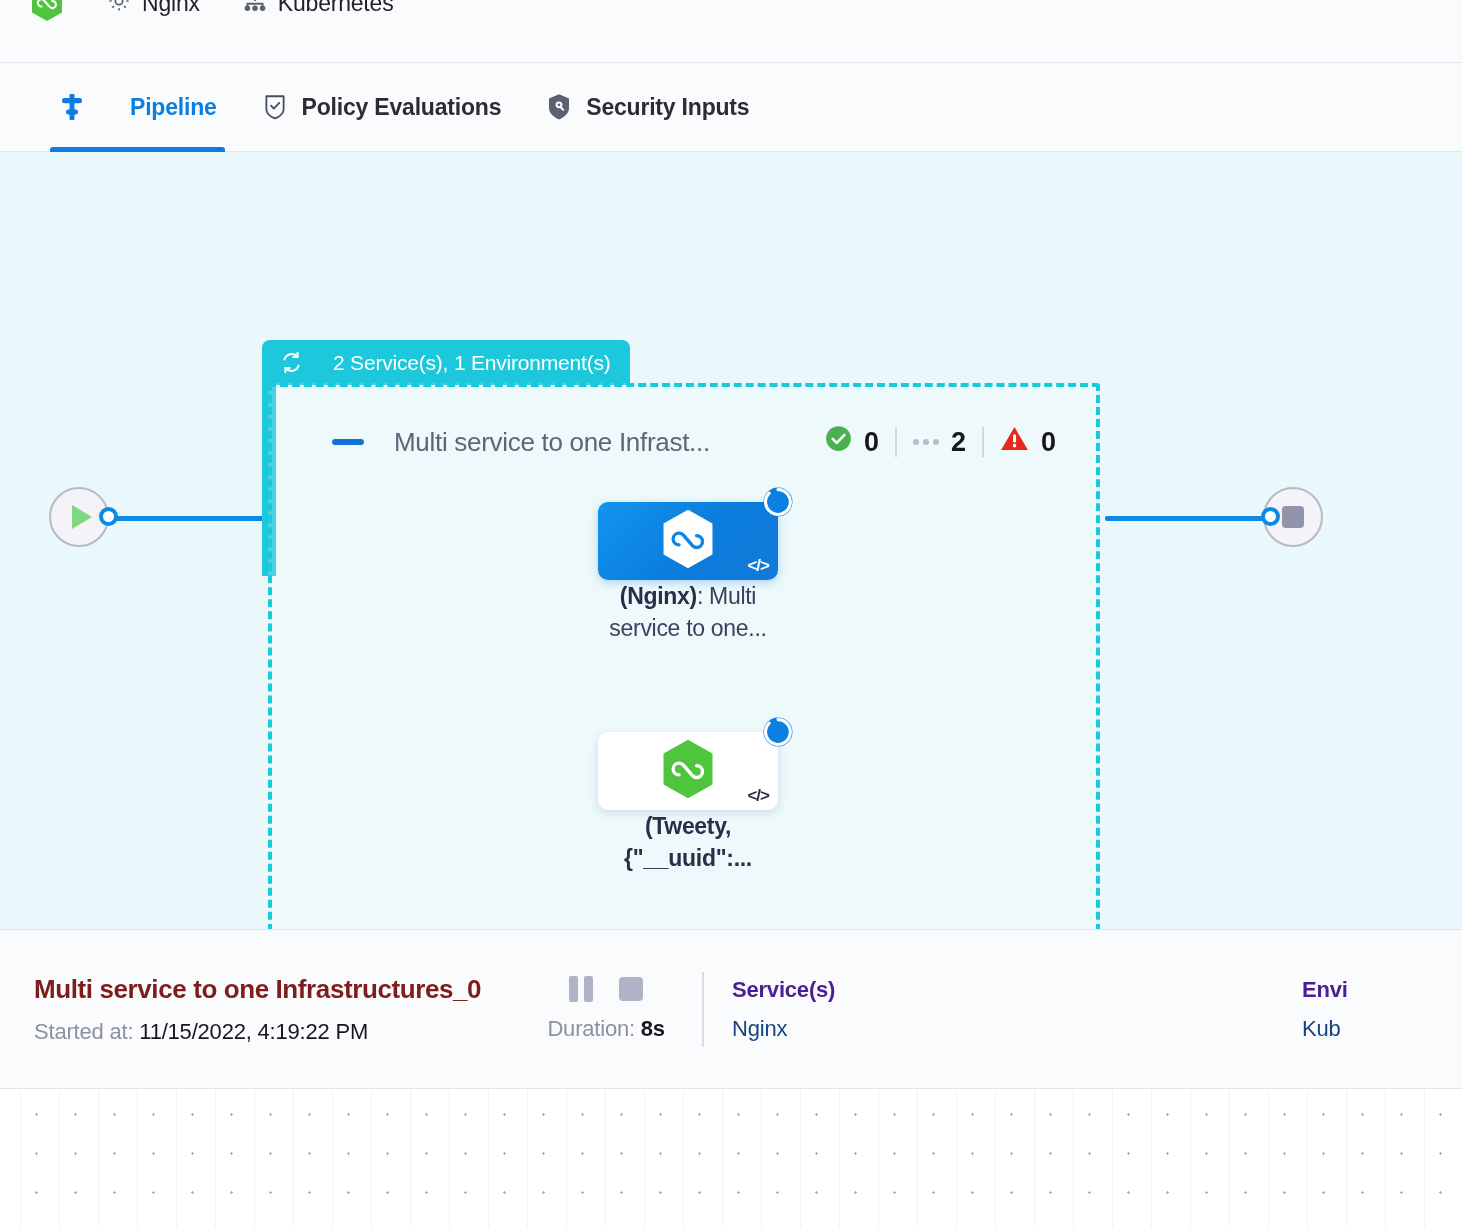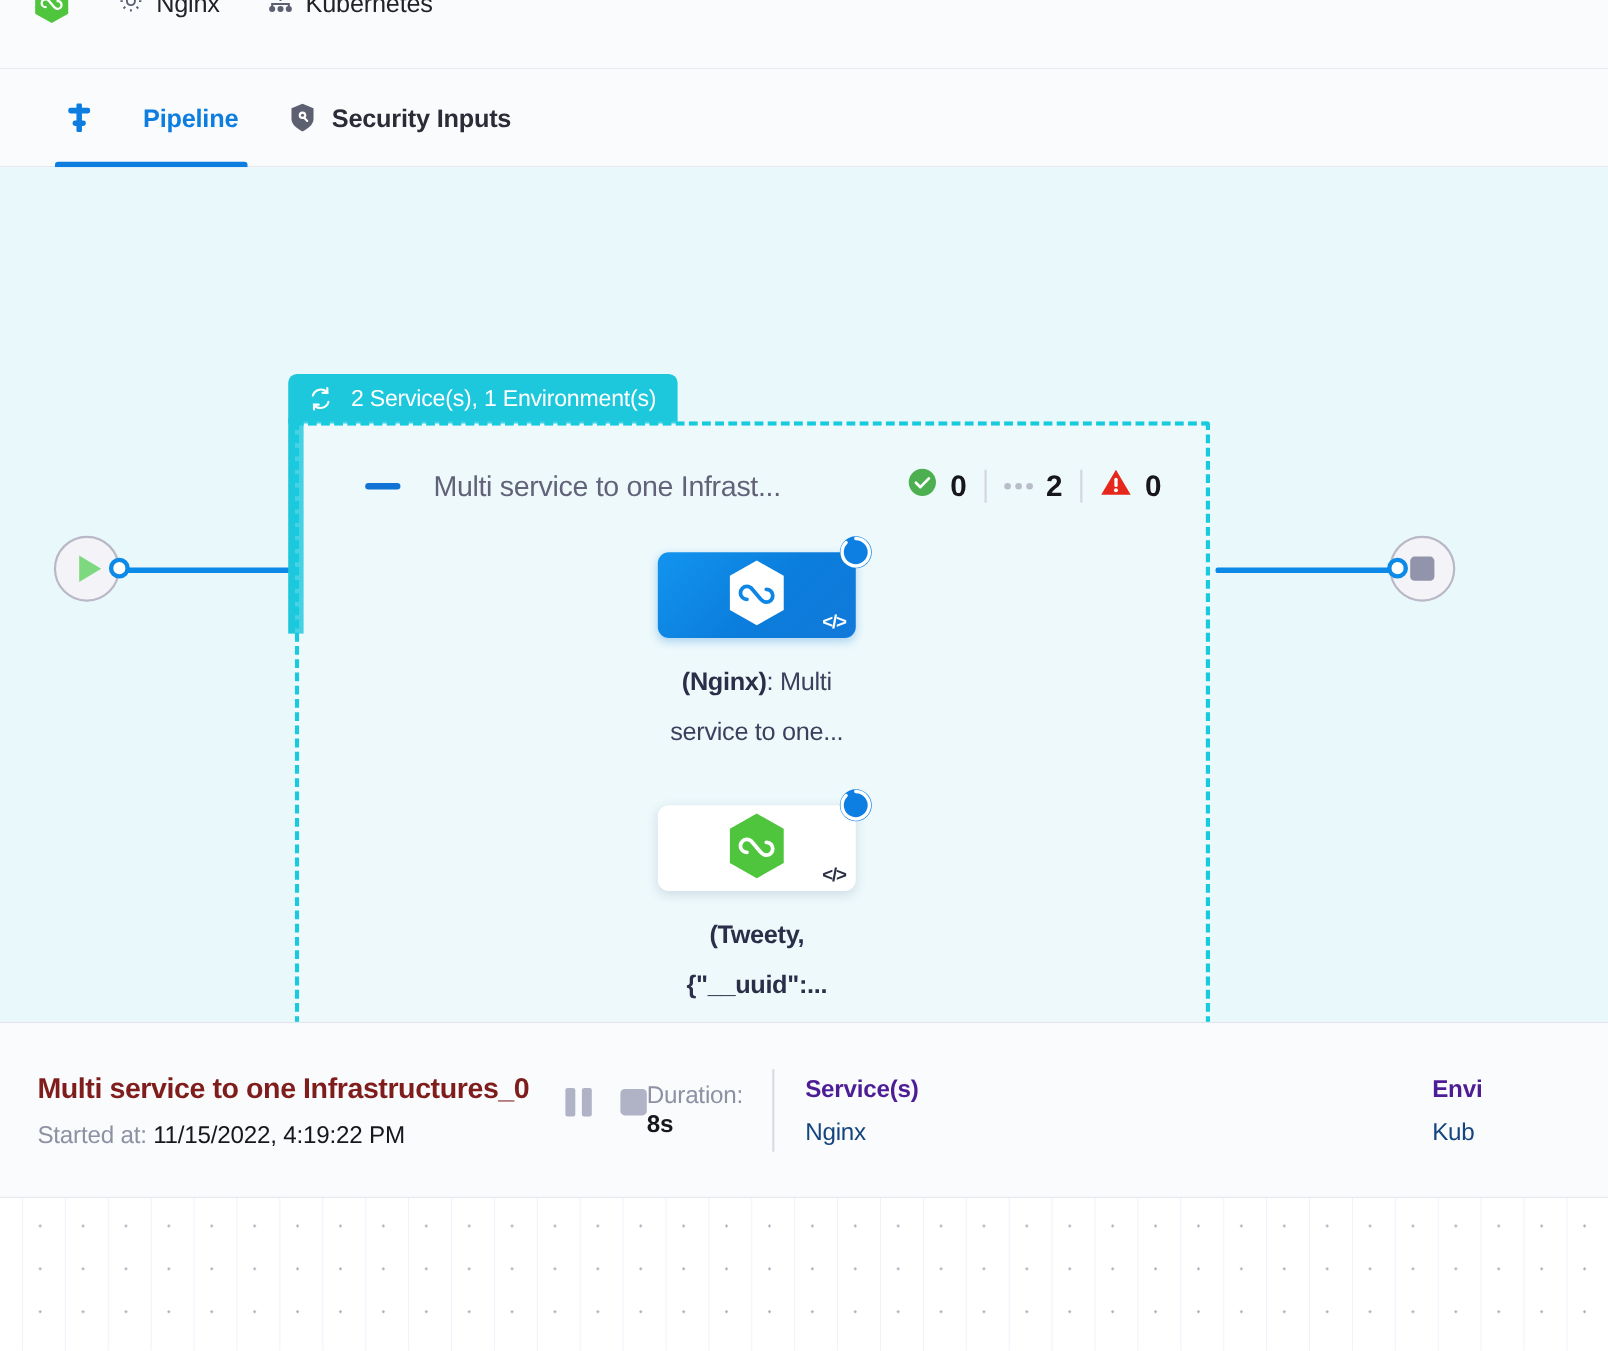--- a/index.html
+++ b/index.html
@@ -75,21 +75,21 @@
     background: #ffffff; border: 4px solid #0d8ae8;
   }
   .handle.h-start { left: 99px;  top: 355px; }
   .handle.h-end   { left: 1261px; top: 355px; }
 
   
   .stage-badge {
     position: absolute; left: 262px; top: 188px; height: 45px;
     background: #1ec8dc; color: #ffffff;
     border-radius: 8px 8px 0 0;
-    display: flex; align-items: center; gap: 15px;
+    display: flex; align-items: center; gap: 29px;
     padding: 0 19px 0 17px; font-size: 21px; letter-spacing: -0.2px;
     white-space: nowrap;
   }
   .stage-badge .sicon { display: flex; align-items: center; }
   .stage-tail {
     position: absolute; left: 262px; top: 228px; width: 14px; height: 196px;
     background: #1ec8dc;
   }
 
   .stage-box {
@@ -135,40 +135,40 @@
     position: absolute; right: 9px; bottom: 4px;
     font-family: "Liberation Sans", sans-serif; font-size: 17px; font-weight: bold;
     letter-spacing: -1px;
   }
   .selected .code-glyph { color: #ffffff; }
   .plain .code-glyph { color: #2b2f45; }
   .node-status {
     position: absolute; right: -18px; top: -18px; width: 36px; height: 36px;
   }
   .node-label {
-    margin-top: 16px; text-align: center; font-size: 23px; line-height: 46px;
+    text-align: center; font-size: 23px; line-height: 32px;
     color: #3d405c; letter-spacing: -0.3px;
   }
   .node-label b { font-weight: bold; color: #2b2e48; }
 
   .node-1 { left: 598px; top: 350px; }
   .node-2 { left: 598px; top: 580px; }
 
   
   .detailbar {
     position: absolute; left: 0; top: 929px; width: 1462px; height: 160px;
     background: #fafbfd; border-top: 1px solid #e3e5ee; border-bottom: 1px solid #e3e5ee;
     display: flex; align-items: center; padding-left: 34px; overflow: hidden;
   }
   .db-title-block { width: 560px; }
   .db-title { font-size: 26px; font-weight: bold; color: #7f1d1d; letter-spacing: -0.4px; }
   .db-sub { margin-top: 14px; font-size: 22px; color: #16161d; letter-spacing: -0.2px; }
   .db-sub .muted { color: #8e90a3; }
 
-  .db-duration { width: 215px; display: flex; align-items: center; }
+  .db-duration { width: 215px; display: flex; flex-direction: column; align-items: center; }
   .db-ctrls { display: flex; align-items: center; gap: 26px; margin-bottom: 14px; }
   .ctrl-pause { display: flex; gap: 6px; }
   .ctrl-pause span { width: 9px; height: 26px; border-radius: 2px; background: #b0b2c6; display: block; }
   .ctrl-stop { width: 24px; height: 24px; border-radius: 4px; background: #b0b2c6; }
   .db-dur-text { font-size: 22px; color: #8e90a3; letter-spacing: -0.2px; }
   .db-dur-text b { color: #16161d; font-weight: bold; }
 
   .db-divider { width: 2px; height: 75px; background: #d9dbe5; margin: 0 28px 0 4px; }
 
   .db-col { min-width: 250px; }
@@ -235,20 +235,29 @@
         <svg width="26" height="28" viewBox="0 0 26 28">
           <rect x="10.5" y="1" width="5" height="26" rx="1.2" fill="#0d7de0"></rect>
           <rect x="3" y="5" width="20" height="5.2" rx="2.2" fill="#0d7de0"></rect>
           <rect x="7" y="16.5" width="12" height="5" rx="2.2" fill="#0d7de0"></rect>
         </svg>
       </span>
       <span>Pipeline</span>
     </div>
 
 
+    <div class="tab">
+      <span class="ticon">
+        <svg width="26" height="28" viewBox="0 0 24 26" fill="none" stroke="#4a4e60" stroke-width="1.7" stroke-linejoin="round">
+          <path d="M4 3h16v12c0 4.5-5.5 7.6-8 8.6C9.5 22.6 4 19.5 4 15z"></path>
+          <path d="M8.3 11.8l2.6 2.7 5-5.4" stroke-linecap="round"></path>
+        </svg>
+      </span>
+      <span>Policy Evaluations</span>
+    </div>
 
     <div class="tab">
       <span class="ticon">
         <svg width="24" height="28" viewBox="0 0 22 26">
           <path d="M11 1.2 20.3 5v9.2c0 5-5.4 8.6-9.3 10.4C7.1 22.8 1.7 19.2 1.7 14.2V5z" fill="#5c6070"></path>
           <circle cx="11" cy="11" r="3.2" fill="#ffffff"></circle>
           <circle cx="11" cy="11" r="1.3" fill="#5c6070"></circle>
           <path d="M12.6 13.2 15 15.7" stroke="#ffffff" stroke-width="1.8" stroke-linecap="round"></path>
         </svg>
       </span>

